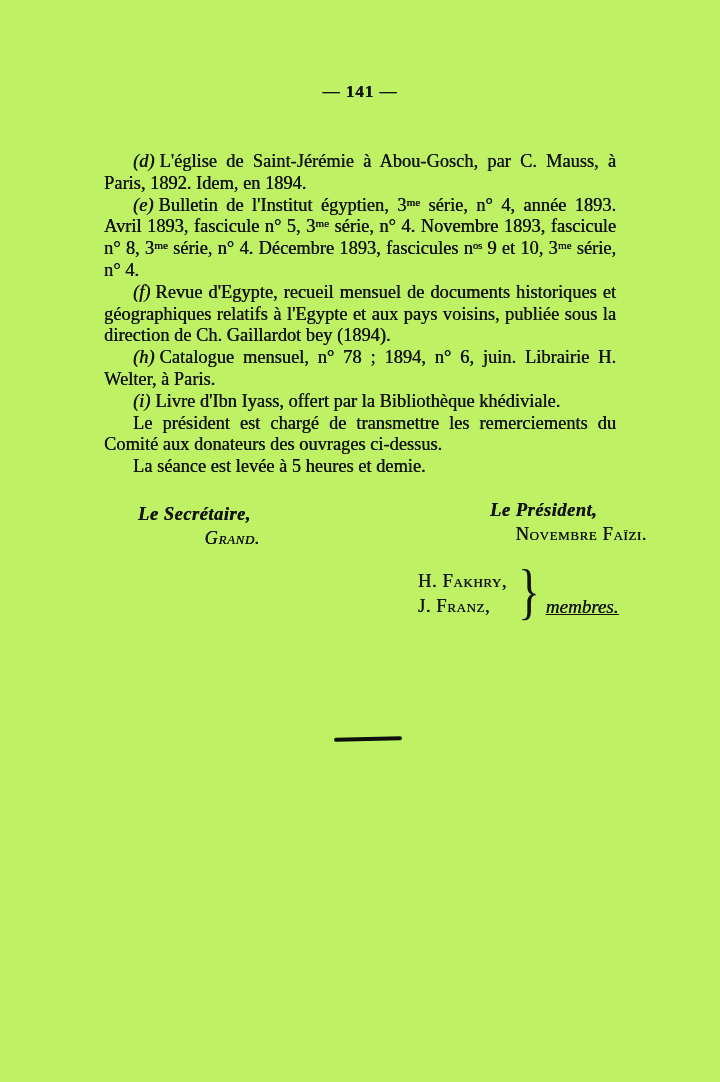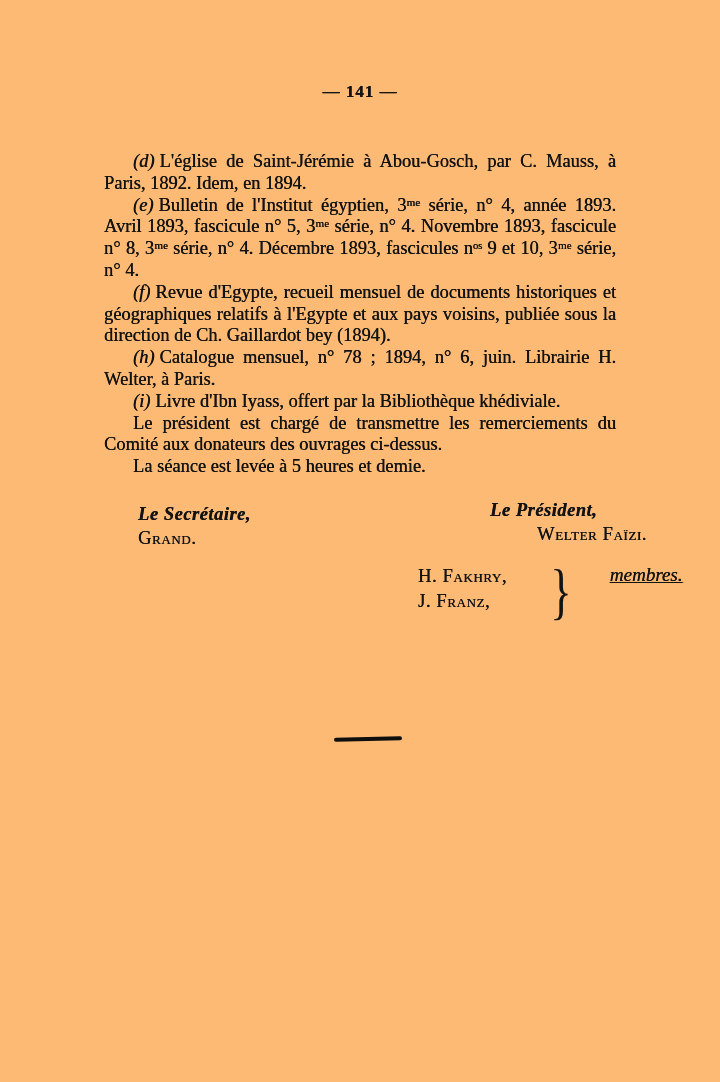--- a/index.html
+++ b/index.html
@@ -4,21 +4,21 @@
 <style>
   html, body {
     margin: 0;
     padding: 0;
     background: #ffffff;
   }
   .page {
     position: relative;
     width: 720px;
     height: 1082px;
-    background: #fdba74;
+    background: #bef264;
     overflow: hidden;
     color: #131313;
     font-family: "Liberation Serif", serif;
     text-shadow: 0.35px 0 0 currentColor; 
   }
   
   .pageno {
     position: absolute;
     top: 82px;
     left: 0;
@@ -56,31 +56,30 @@
   .sig-title {
     font-style: italic;
     letter-spacing: 0.5px;
     font-weight: bold;
   }
   .smallcaps {
     font-variant: small-caps;
     letter-spacing: 0.6px;
   }
   .sig-secretary { left: 138px; top: 502px; width: 122px; }
-  .sig-secretary .sig-name { text-align: left; }
+  .sig-secretary .sig-name { text-align: right; font-style: italic; }
   .sig-president { left: 443px; top: 498px; width: 157px; margin-left: 47px; }
   .sig-president .sig-name { text-align: right; }
   
   .members {
     position: absolute;
     left: 418px;
     top: 564px;
     display: flex;
-    align-items: flex-start;
-    gap: 32px;
+    align-items: flex-end;
   }
   .member-names {
     font-size: 18.5px;
     line-height: 24.5px;
     width: 96px;
   }
   .brace {
     font-size: 62px;
     line-height: 54px;
     font-weight: 400;
@@ -124,21 +123,21 @@
     <p><span>La séance est levée à 5 heures et demie.</span></p>
   </div>
 
   <div class="sig sig-secretary">
     <div class="sig-title">Le Secrétaire,</div>
     <div class="sig-name smallcaps">Grand.</div>
   </div>
 
   <div class="sig sig-president">
     <div class="sig-title">Le Président,</div>
-    <div class="sig-name smallcaps">Welter Faïzi.</div>
+    <div class="sig-name smallcaps">Novembre Faïzi.</div>
   </div>
 
   <div class="members">
     <div class="member-names">
       <div class="smallcaps">H. Fakhry,</div>
       <div class="smallcaps">J. Franz,</div>
     </div>
     <div class="brace">}</div>
     <div class="member-role">membres.</div>
   </div>

